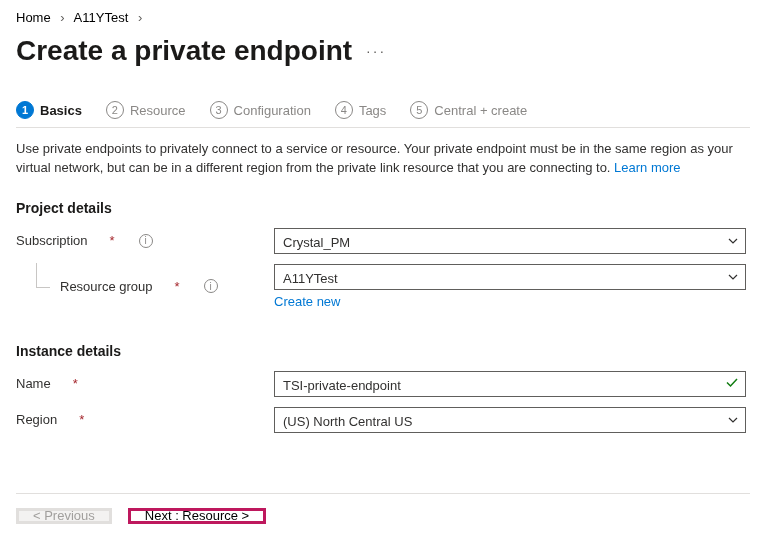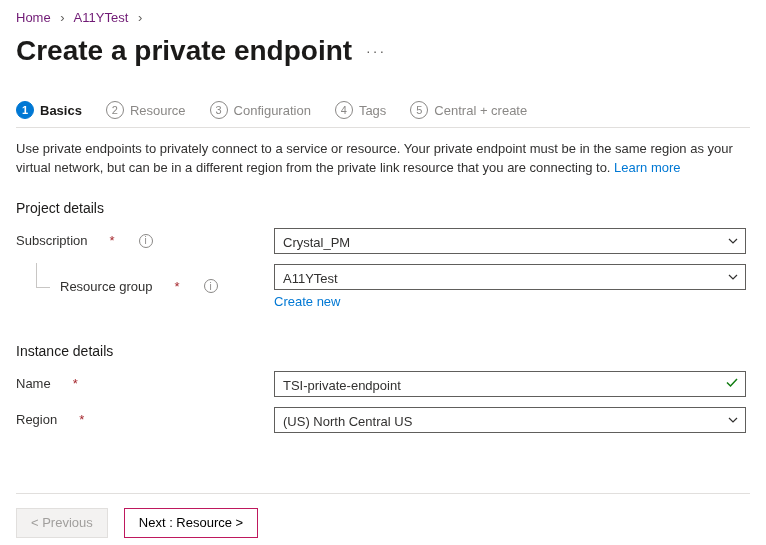--- a/index.html
+++ b/index.html
@@ -6,38 +6,38 @@
   body {
     margin: 0;
     font-family: "Segoe UI", Arial, sans-serif;
     font-size: 13px;
     color: #323130;
     background: #fff;
     width: 766px;
     padding: 10px 16px;
   }
   .breadcrumb { font-size: 13px; margin-bottom: 10px; }
-  .breadcrumb a { color: #701a75; text-decoration: none; cursor: pointer; }
+  .breadcrumb a { color: #000000; text-decoration: none; cursor: pointer; }
   .breadcrumb .sep { color: #605e5c; margin: 0 6px; }
   .title-row { display: flex; align-items: center; gap: 14px; margin-bottom: 34px; }
   h1 { font-size: 28px; font-weight: 600; margin: 0; color: #1b1a19; }
   .more { font-size: 14px; color: #605e5c; letter-spacing: 2px; cursor:pointer;}
   .tabs { display: flex; gap: 24px; border-bottom: none; margin-bottom: 8px; align-items: center;}
   .tab { display: flex; align-items: center; gap: 6px; color: #8a8886; font-size: 13px; cursor:pointer;}
   .tab.active { color: #1b1a19; font-weight: 600; }
   .tab .num {
     display: inline-flex; align-items:center; justify-content:center;
     width: 18px; height:18px; border-radius:50%;
     border:1px solid #8a8886; font-size:11px; color:#8a8886;
   }
   .tab.active .num { background:#0078d4; border-color:#0078d4; color:#fff; }
   .tabs-underline { border-bottom:1px solid #e1dfdd; margin-bottom:12px;}
   .desc { font-size:13px; color:#323130; line-height:1.45; margin-bottom:22px;}
   .desc a { color:#0078d4; text-decoration:none; cursor:pointer;}
-  .section-h { font-weight:400; font-size:14px; margin-bottom:12px; color:#1b1a19;}
+  .section-h { font-weight:700; font-size:14px; margin-bottom:12px; color:#1b1a19;}
   .form-row { display:flex; align-items:center; margin-bottom:10px; }
   .label-col { width:258px; display:flex; align-items:center; gap:20px; font-size:13px;}
   .label-col.indent { padding-left:44px; position:relative;}
   .label-col.indent::before {
     content:""; position:absolute; left:20px; top:-16px; width:1px; height:24px; background:#c8c6c4;
   }
   .label-col.indent::after {
     content:""; position:absolute; left:20px; top:8px; width:14px; height:1px; background:#c8c6c4;
   }
   .req { color:#a4262c; margin-left:2px;}
@@ -63,21 +63,21 @@
     color:#107c10;
   }
   .create-new { margin-top:4px;}
   .create-new a { color:#0078d4; font-size:13px; text-decoration:none; cursor:pointer;}
   .section-gap { height:24px;}
   .footer {
     position:relative; margin-top:60px; padding-top:14px; border-top:1px solid #e1dfdd;
     display:flex; gap:16px;
   }
   .btn {
-    height:30px; padding:0 14px; font-size:13px; border:1px solid #be185d;
+    height:16px; padding:0 14px; font-size:13px; border:3px solid #be185d;
     background:#fff; cursor:pointer; display:inline-flex; align-items:center;
   }
   .btn.disabled {
     background:#f3f2f1; color:#a19f9d; border-color:#e1dfdd; cursor:default;
   }
 </style>
 </head>
 <body>
 
 <div class="breadcrumb">

